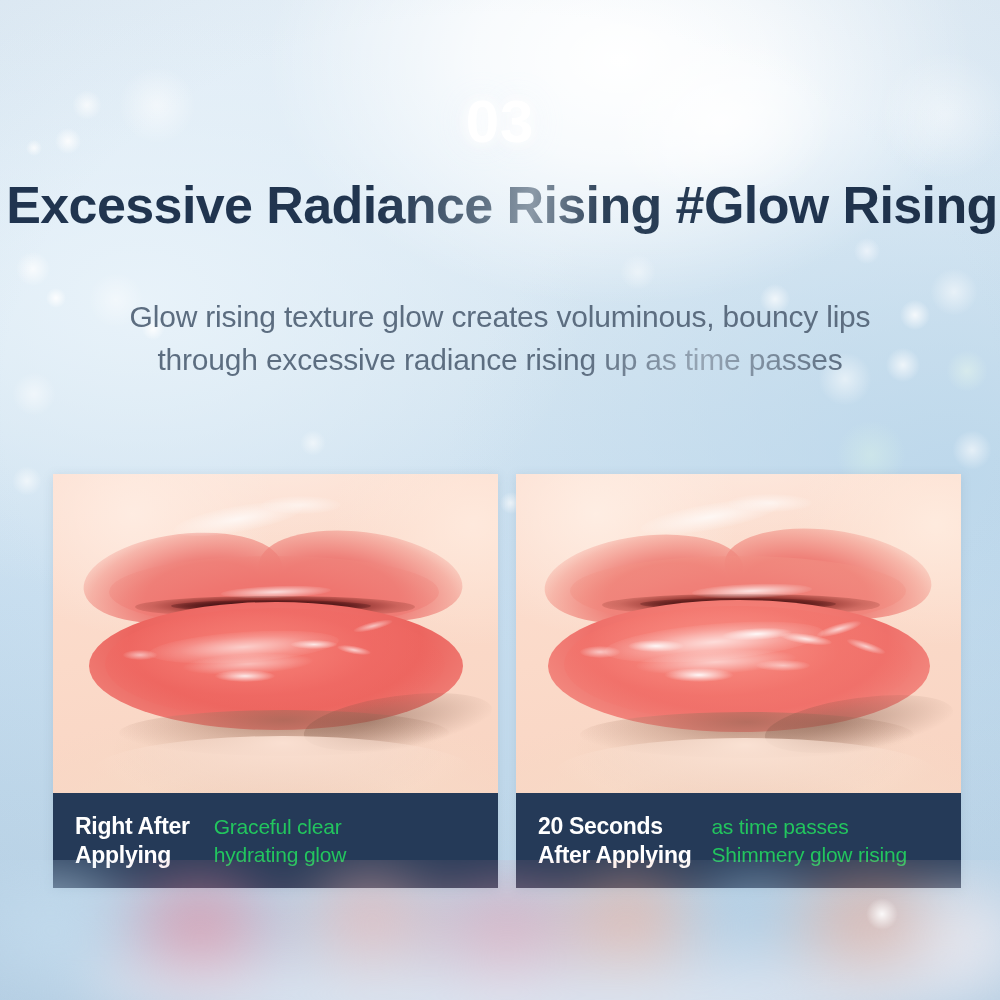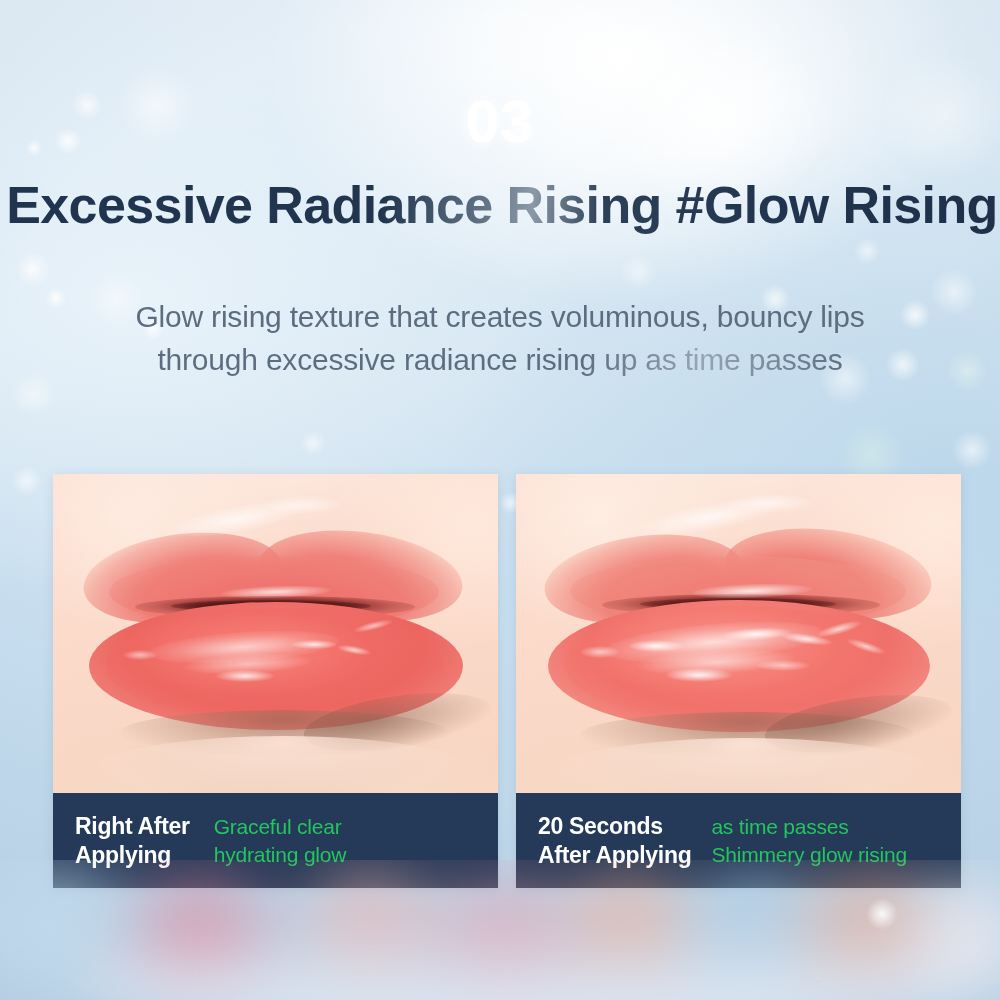--- a/index.html
+++ b/index.html
@@ -254,21 +254,21 @@
   <div class="bokeh" style="left:620px; top:254px; width:36px; height:36px; background:radial-gradient(circle,rgba(255,255,255,0.45) 0%,rgba(255,255,255,0) 70%);"></div>
   <div class="bokeh" style="left:300px; top:430px; width:26px; height:26px; background:radial-gradient(circle,rgba(255,255,255,0.55) 0%,rgba(255,255,255,0) 70%);"></div>
 
   <div class="bg-vignette"></div>
 
   <div class="number-03">03</div>
 
   <div class="heading">Excessive Radiance Rising #Glow Rising</div>
 
   <div class="subtitle">
-    <span class="line one">Glow rising texture that creates voluminous, bouncy lips</span>
+    <span class="line one">Glow rising texture glow creates voluminous, bouncy lips</span>
     <span class="line two">through excessive radiance rising up as time passes</span>
   </div>
 
   <div class="panels">
 
     <div class="panel">
       <div class="photo">
 
         <div class="shade" style="left:-60px; top:-80px; width:280px; height:240px; background:radial-gradient(ellipse,rgba(255,238,228,0.85) 0%,rgba(255,238,228,0) 72%);"></div>
         <div class="shade" style="left:280px; top:-70px; width:280px; height:240px; background:radial-gradient(ellipse,rgba(255,236,224,0.8) 0%,rgba(255,236,224,0) 72%);"></div>

